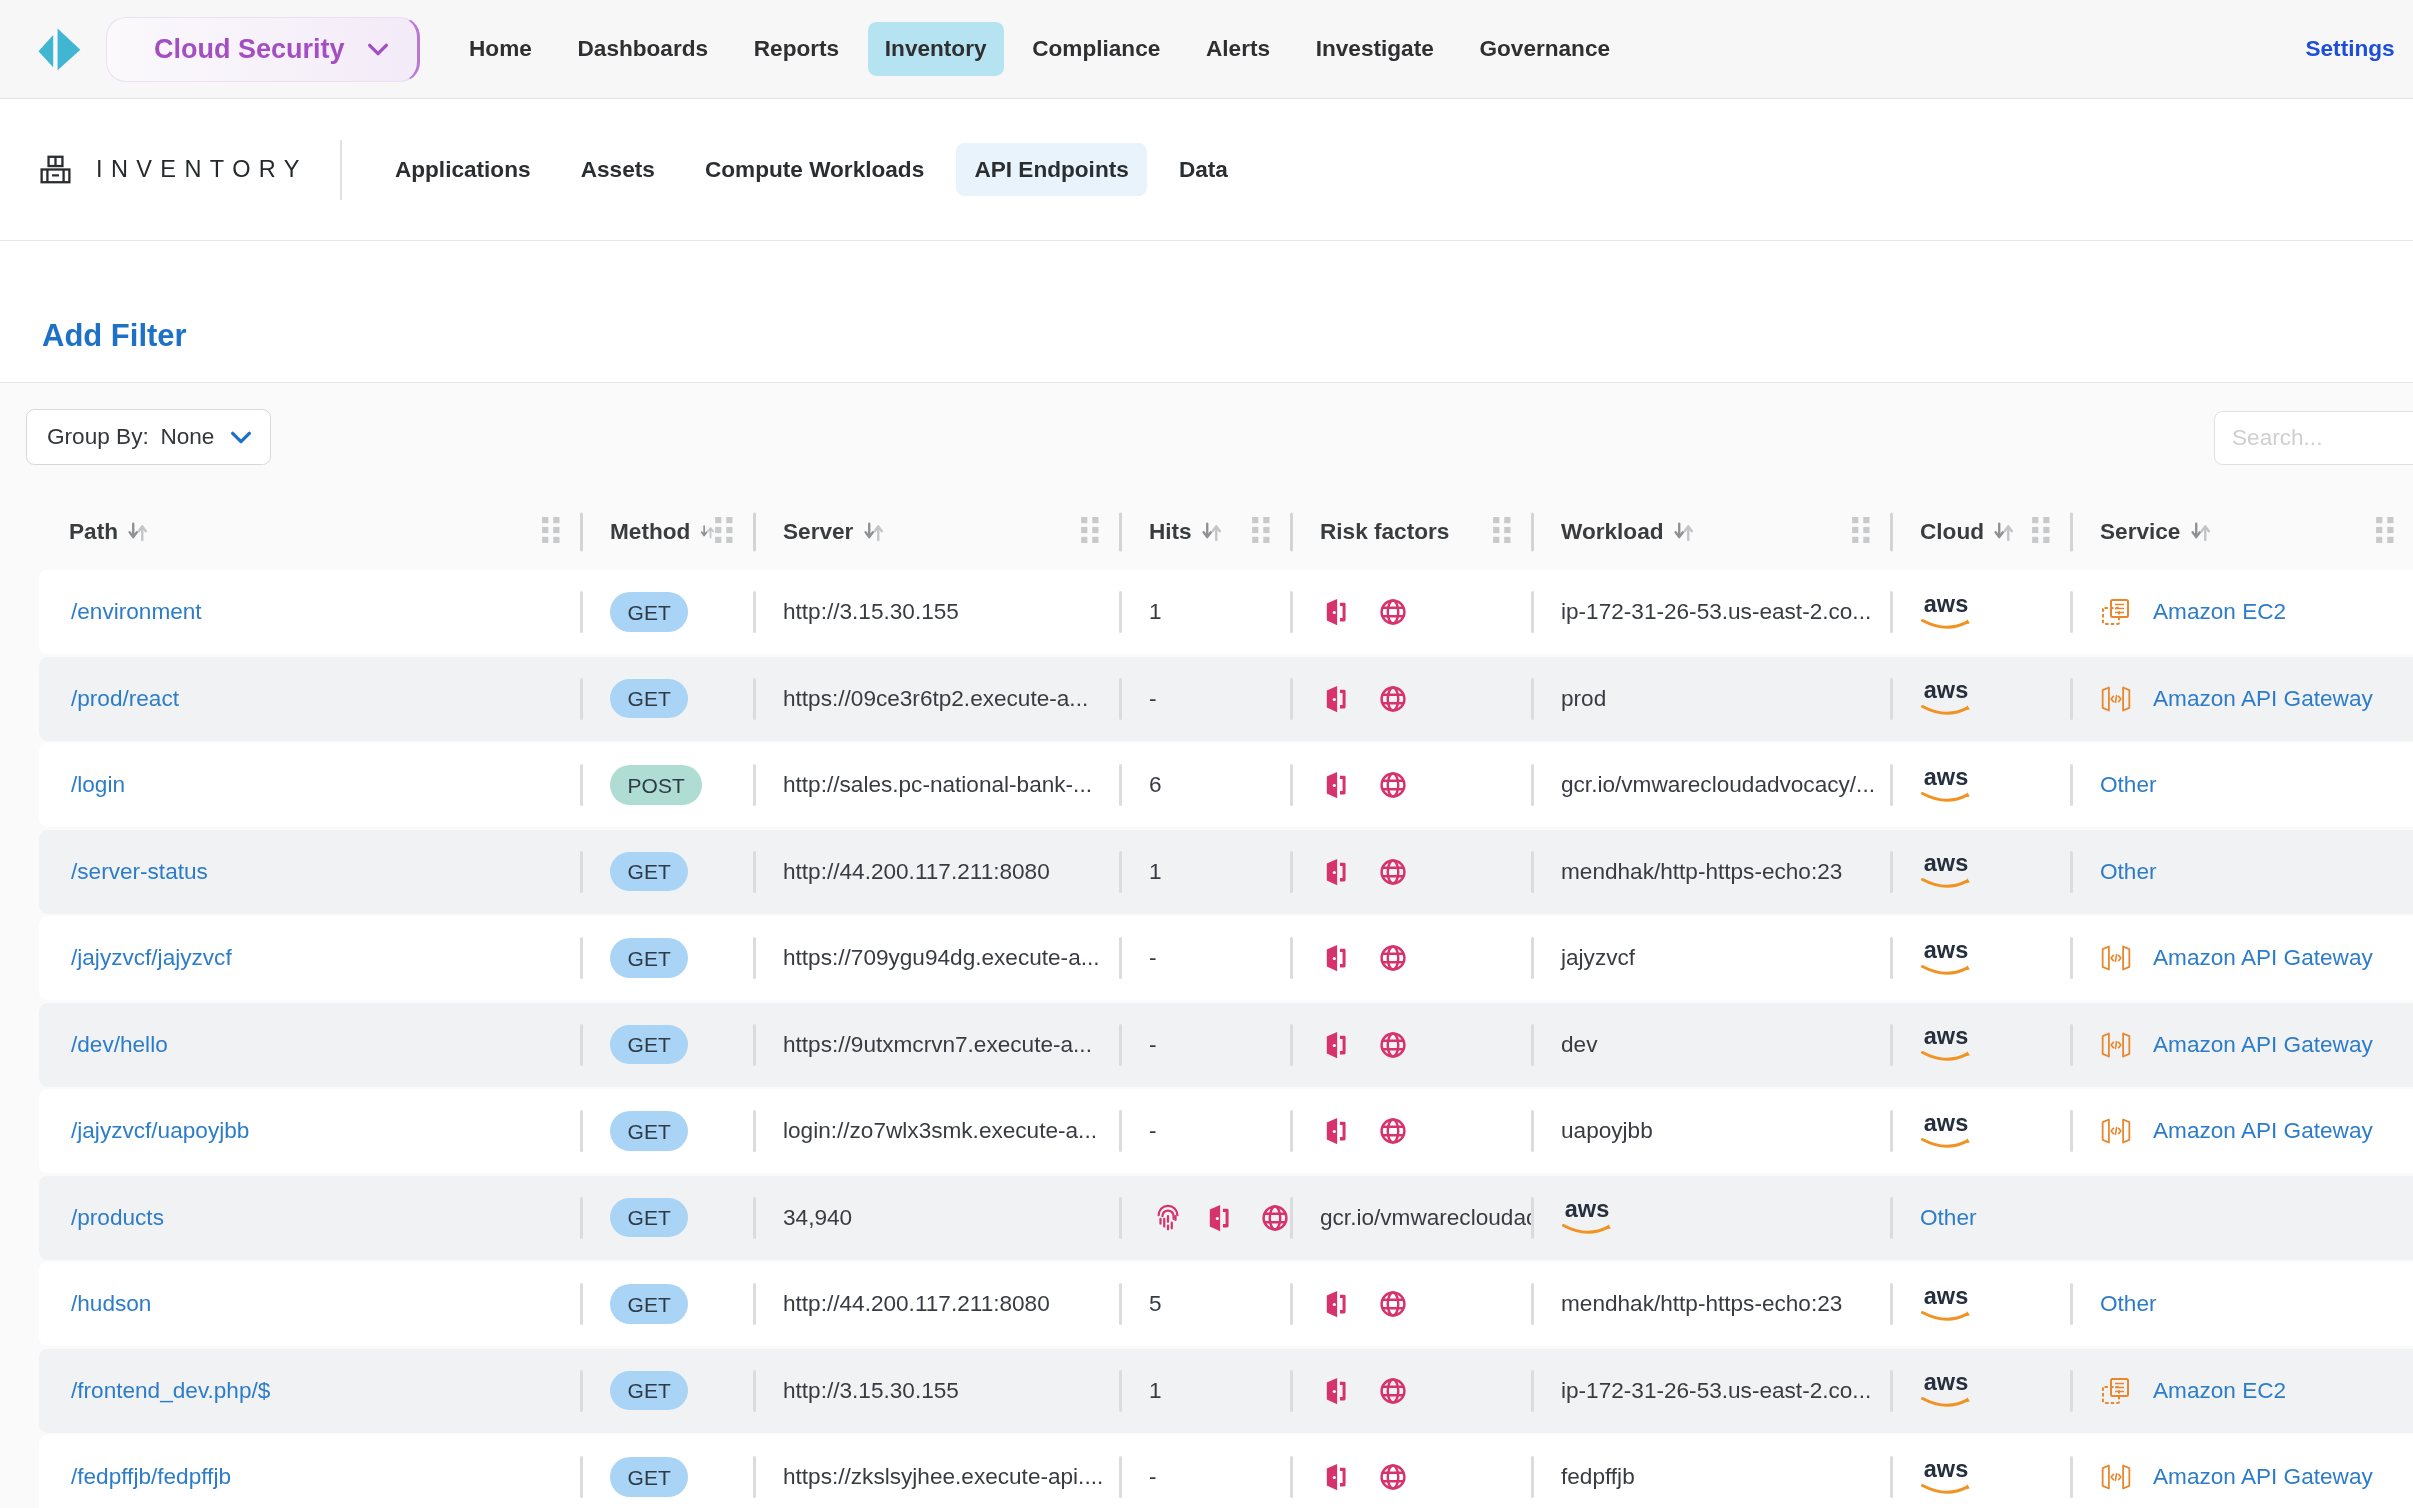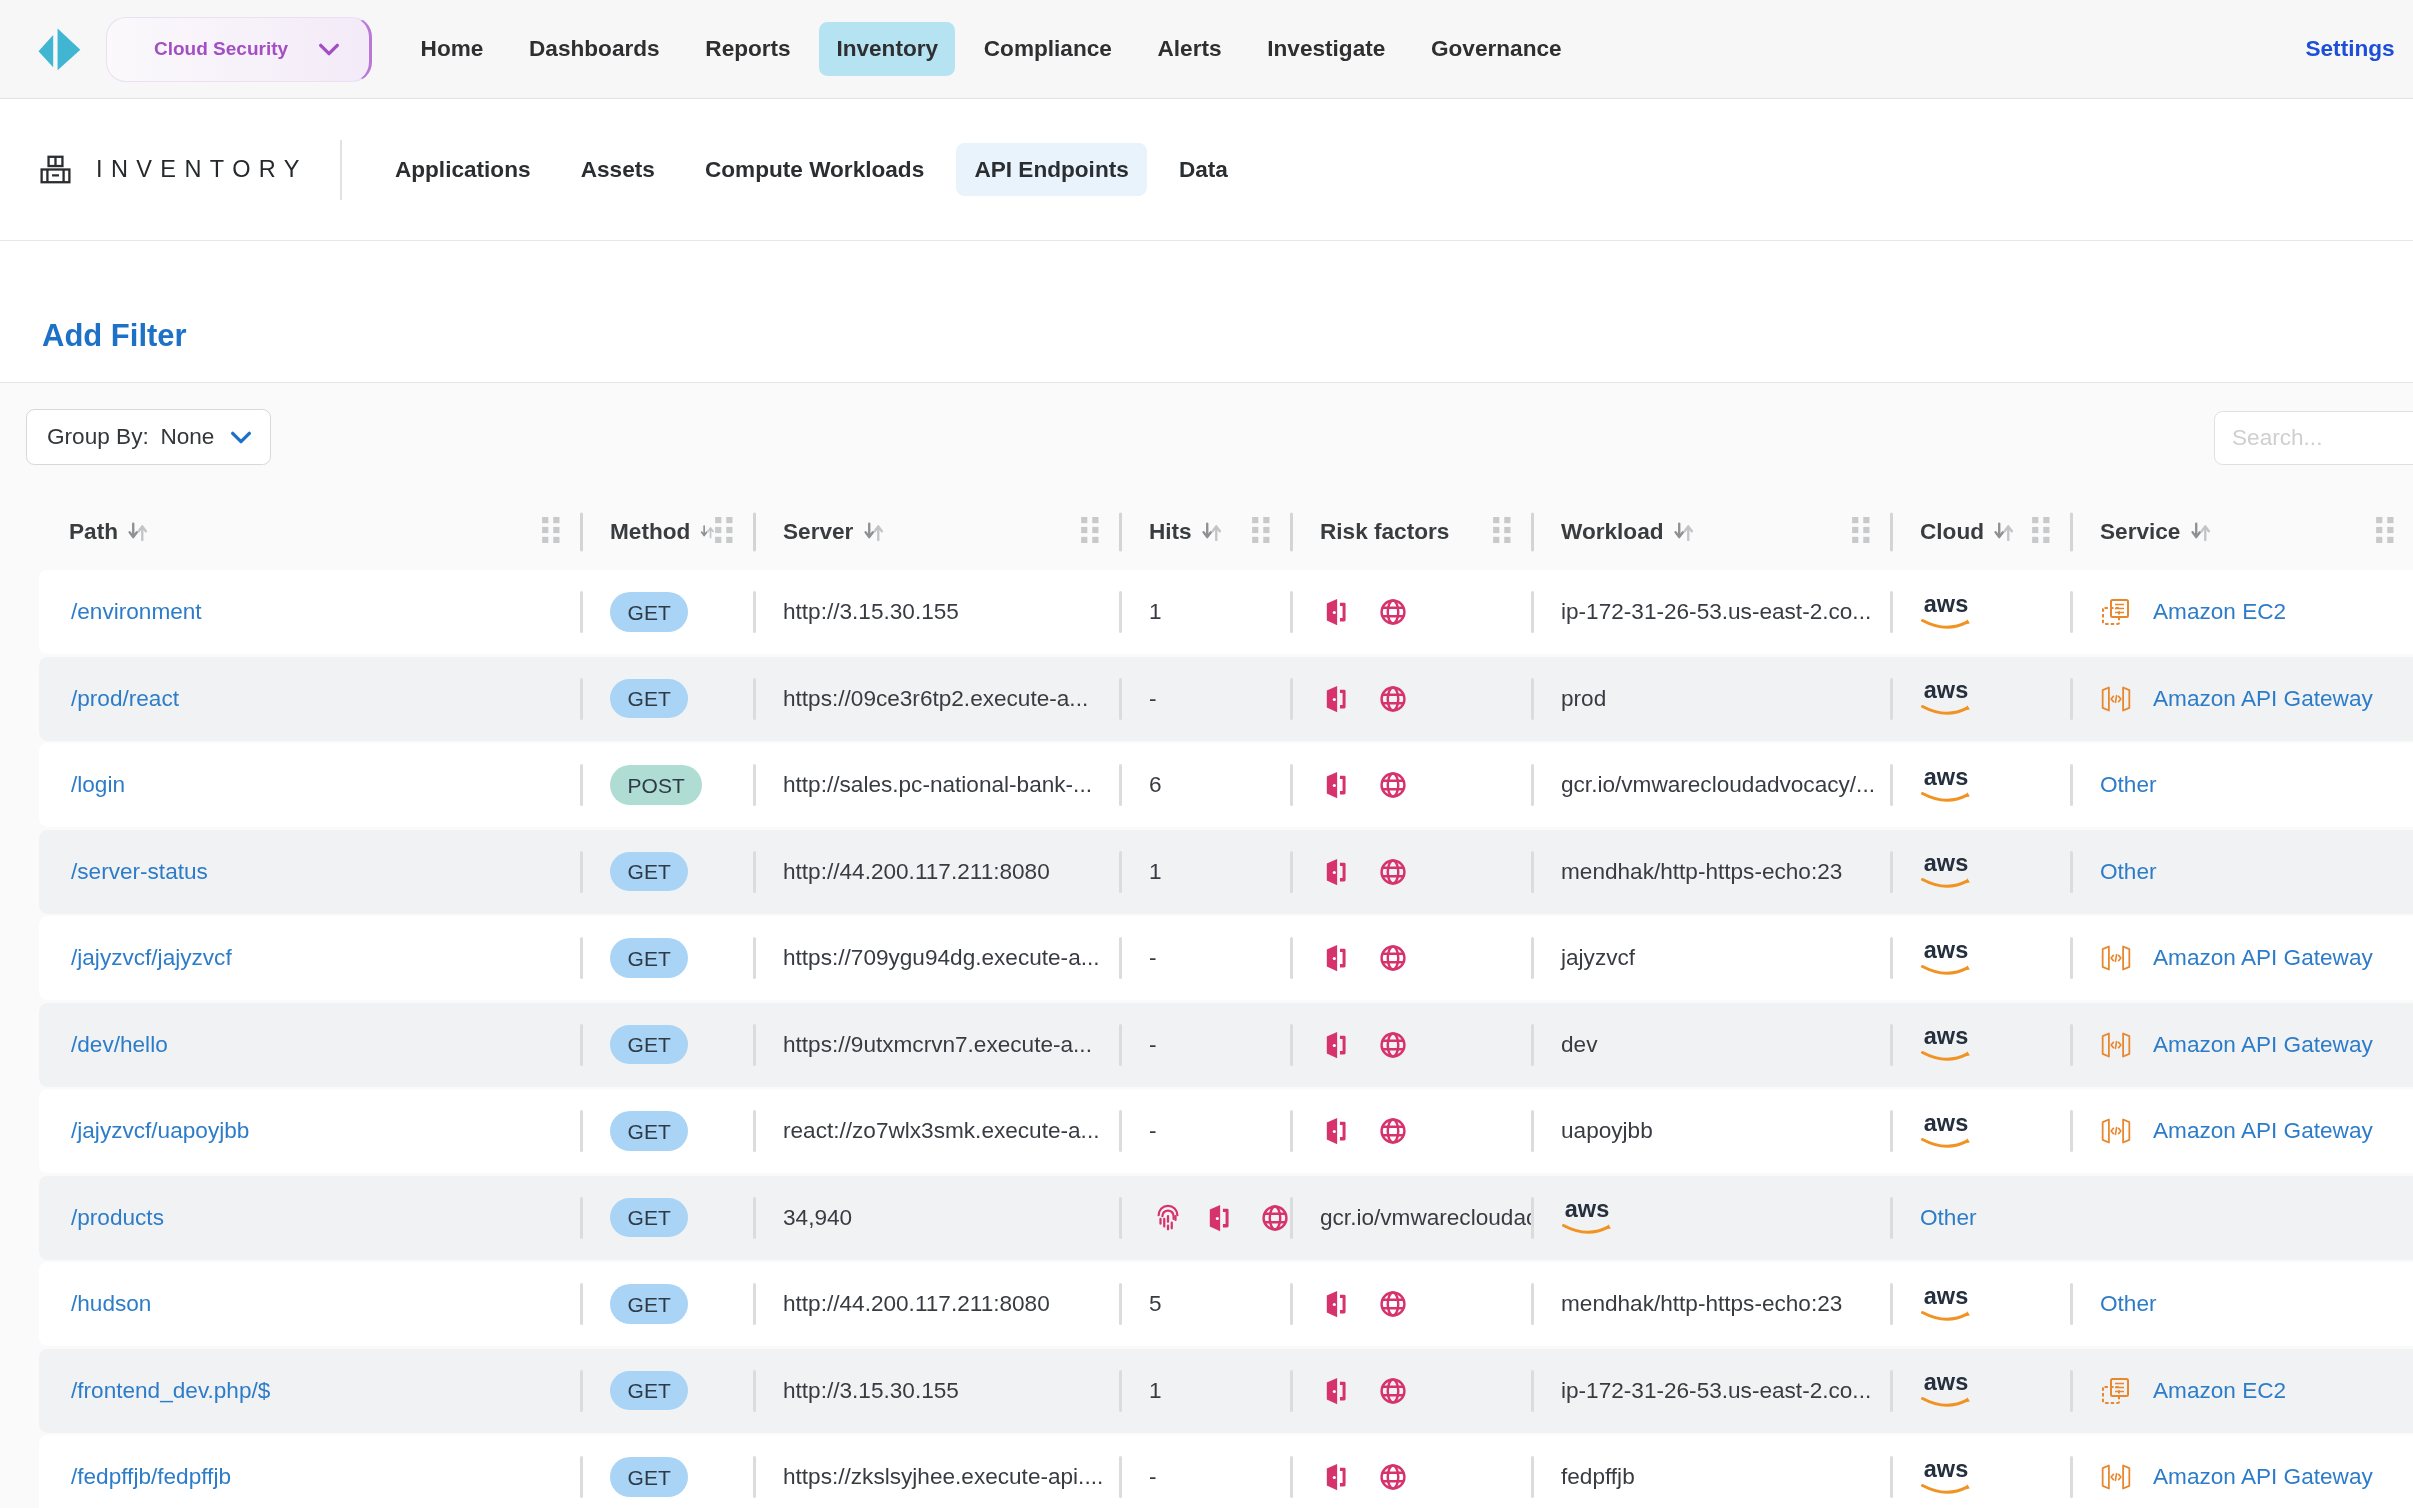--- a/index.html
+++ b/index.html
@@ -17,27 +17,27 @@
     border-bottom: 0.8px solid #e3e3e6;
     display: flex;
     align-items: center;
     padding: 0 13.4px 0 37px;
   }
   .logo { width: 47px; height: 54px; flex: 0 0 auto; }
   .brand-pill {
     margin-left: 22px;
     height: 65px;
     padding: 0 28.5px 0 47px;
-    display: flex; align-items: center; gap: 30px;
+    display: flex; align-items: center; gap: 22px;
     border: 0.8px solid #ecdff4;
     border-right: 3.4px solid #bb77d6;
     border-radius: 20px;
     background: linear-gradient(90deg, #fbf9fc 0%, #f3ebf8 100%);
     color: #a44ec4;
-    font-size: 19px; font-weight: bold;
+    font-size: 27px; font-weight: bold;
     cursor: pointer;
   }
   .brand-pill svg { width: 22px; height: 15px; }
   .main-nav { display: flex; align-items: center; gap: 11.7px; margin-left: 32px; }
   .nav-item {
     font-size: 22.6px; font-weight: bold; color: #2f2f31;
     padding: 14.2px 17px; border-radius: 8.4px; cursor: pointer; white-space: nowrap;
   }
   .nav-item.active { background: #b5e3f2; }
   .topbar-right { margin-left: auto; display: flex; align-items: center; }
@@ -599,21 +599,21 @@
         </div>
       </div>
       <div class="row grid-cols">
     <div class="cell path">
       <a>/jajyzvcf/uapoyjbb</a>
         </div>
     <div class="cell">
       <span class="pill" style="background:#a9d4f5">GET</span>
         </div>
     <div class="cell">
-          <span class="txt">react://zo7wlx3smk.execute-a...</span>
+          <span class="txt">login://zo7wlx3smk.execute-a...</span>
         </div>
     <div class="cell">
           <span class="txt">-</span>
         </div>
     <div class="cell risk">
           <svg viewBox="0 0 32 32">
     <path d="M14 2 L3 7 V25 L14 30 Z" fill="#d6336c"></path>
     <path d="M17 6 h4.5 a1.5 1.5 0 0 1 1.5 1.5 V24.5 A1.5 1.5 0 0 1 21.5 26 H17 v-3.6 h2.8 V9.6 H17 Z" fill="#d6336c"></path>
     <circle cx="11" cy="16.5" r="1.7" fill="#fff"></circle>
           </svg>

